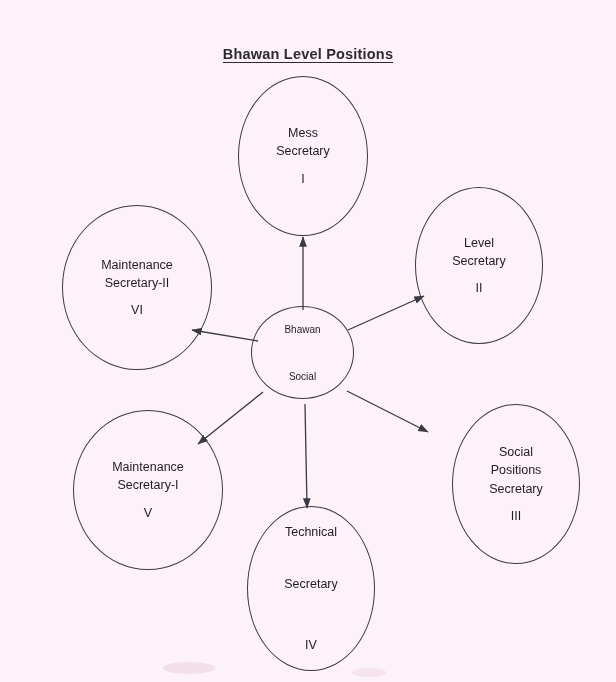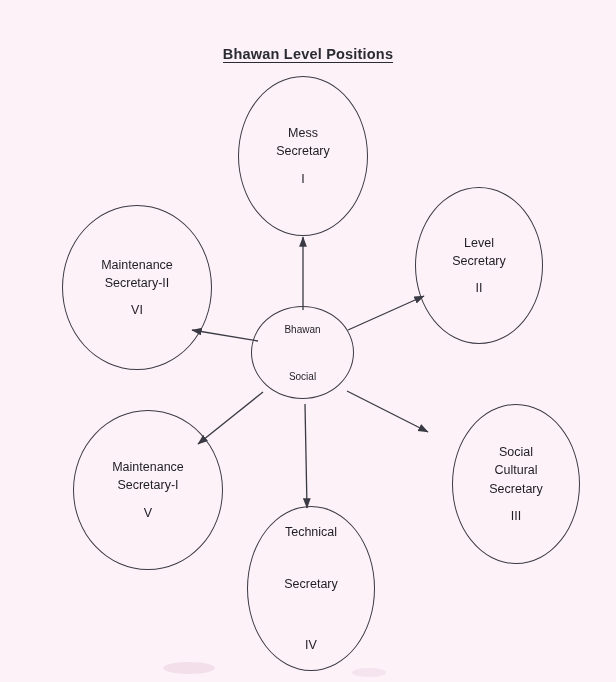--- a/index.html
+++ b/index.html
@@ -125,21 +125,21 @@
   </div>
 
   <div class="node" style="left:415px; top:187px; width:128px; height:157px;">
     <span class="line">Level</span>
     <span class="line">Secretary</span>
     <span class="line roman">II</span>
   </div>
 
   <div class="node" style="left:452px; top:404px; width:128px; height:160px;">
     <span class="line">Social</span>
-    <span class="line">Cultural</span>
+    <span class="line">Positions</span>
     <span class="line">Secretary</span>
     <span class="line roman">III</span>
   </div>
 
   <div class="node" style="left:247px; top:506px; width:128px; height:165px;gap:34px;">
     <span class="line">Technical</span>
     <span class="line">Secretary</span>
     <span class="line roman">IV</span>
   </div>
 

